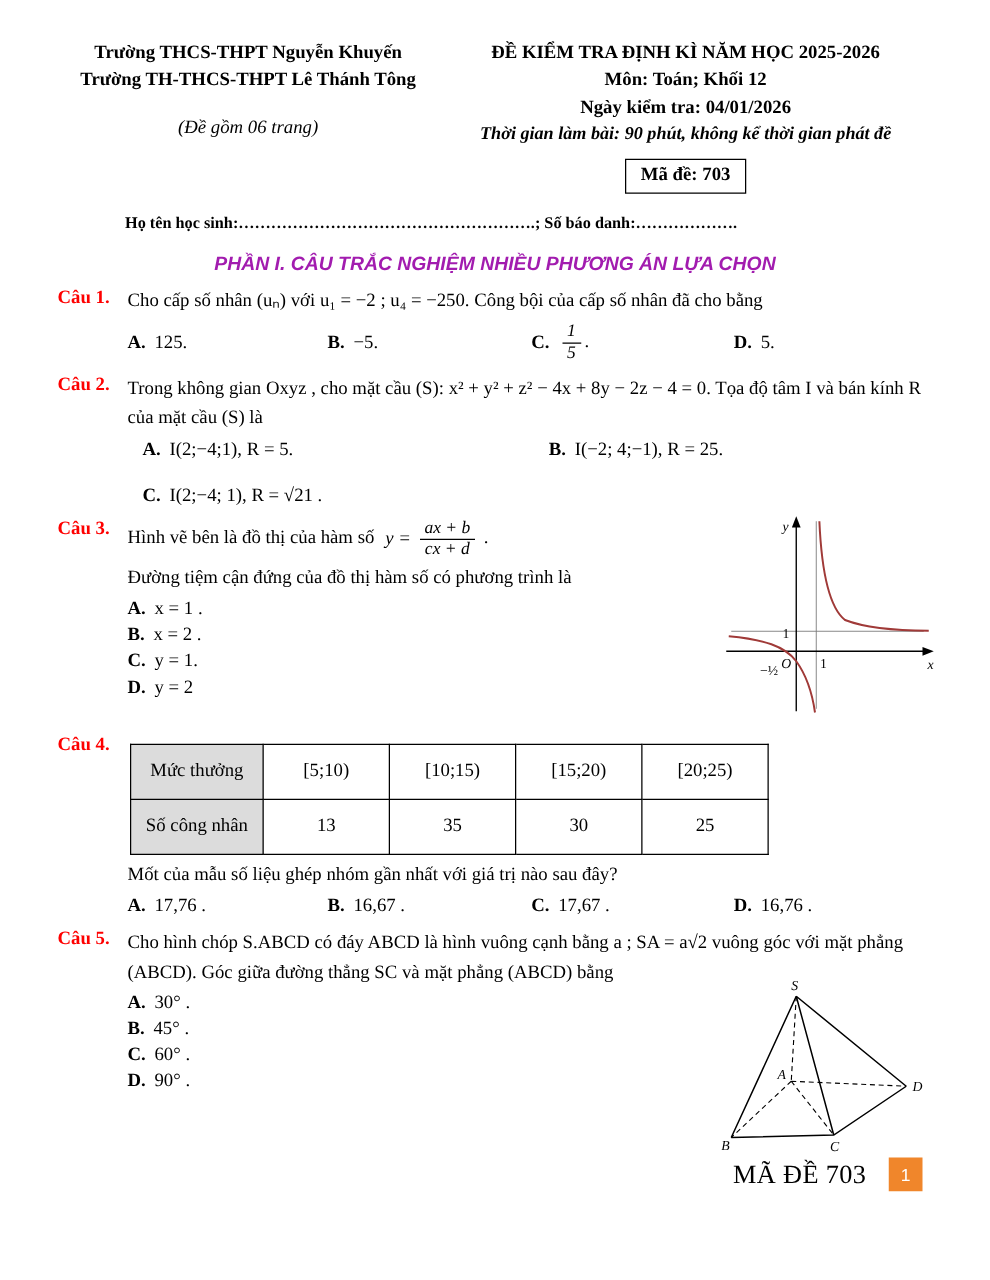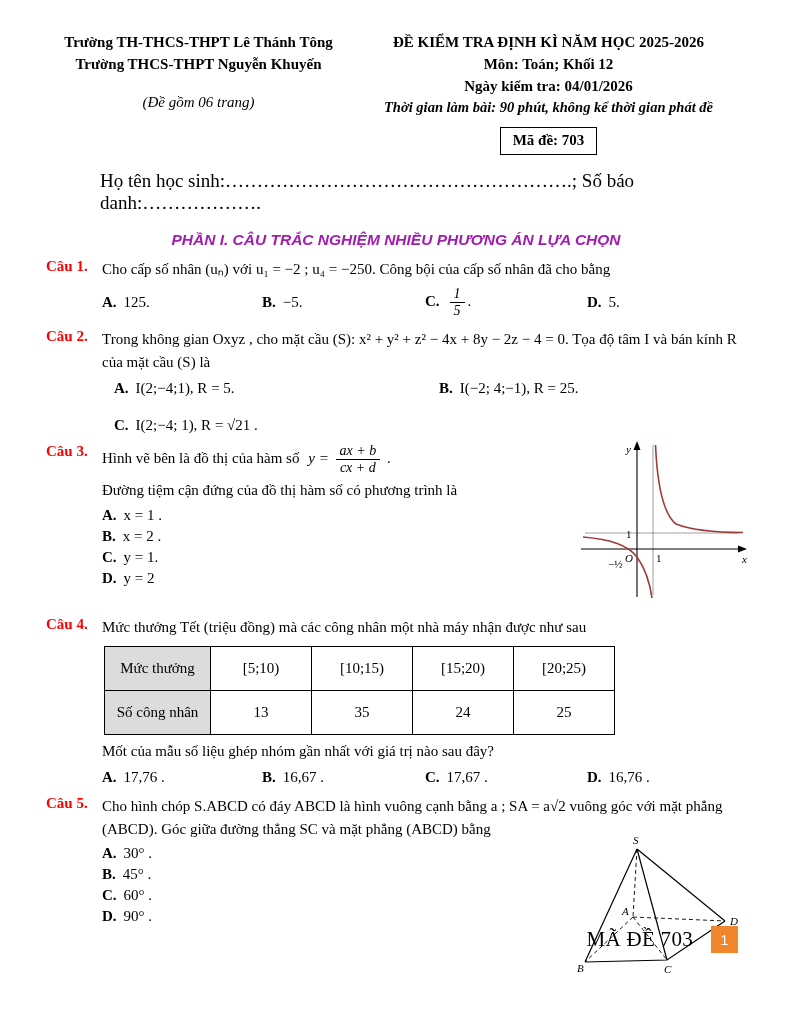--- a/index.html
+++ b/index.html
@@ -17,21 +17,21 @@
   .hdr { display: flex; }
   .hdr-left { width: 305px; text-align: center; line-height: 1.45; }
   .school { font-weight: bold; }
   .pages-note { font-style: italic; margin-top: 16px; }
   .hdr-right { flex: 1; text-align: center; line-height: 1.45; }
   .hdr-bold { font-weight: bold; }
   .duration { font-style: italic; font-weight: bold; font-size: 14.5px; }
   .code-box-wrap { margin-top: 9px; }
   .code-box { display: inline-block; border: 1.6px solid #000; padding: 2px 12px; font-weight: bold; }
 
-  .student-line { font-weight: normal; margin: 15px 0 0 54px; font-size: 19px; }
+  .student-line { font-weight: bold; margin: 15px 0 0 54px; font-size: 13px; }
 
   .section-title {
     text-align: center; margin-top: 17px;
     color: #a21caf; font-family: "Liberation Sans", sans-serif;
     font-weight: bold; font-style: italic; font-size: 15.5px;
   }
 
   
   .q { display: flex; margin-top: 9px; }
   .q-label { flex: 0 0 56px; font-weight: bold; color: #fe0000; }
@@ -78,22 +78,22 @@
     font-family: "Liberation Sans", sans-serif; font-size: 14px;
   }
 </style>
 </head>
 <body>
 
 <div class="page">
 
   <div class="hdr">
     <div class="hdr-left">
+      <div class="school">Trường THCS-THPT Nguyễn Khuyến</div>
       <div class="school">Trường TH-THCS-THPT Lê Thánh Tông</div>
-      <div class="school">Trường THCS-THPT Nguyễn Khuyến</div>
       <div class="pages-note">(Đề gồm 06 trang)</div>
     </div>
     <div class="hdr-right">
       <div class="hdr-bold">ĐỀ KIỂM TRA ĐỊNH KÌ NĂM HỌC 2025-2026</div>
       <div class="hdr-bold">Môn: Toán; Khối 12</div>
       <div class="hdr-bold">Ngày kiểm tra: 04/01/2026</div>
       <div class="duration">Thời gian làm bài: 90 phút, không kể thời gian phát đề</div>
       <div class="code-box-wrap">
         <span class="code-box">Mã đề: 703</span>
       </div>
@@ -166,35 +166,34 @@
         <text class="gl" x="81" y="125">1</text>
         <text class="gl" x="51" y="101">1</text>
         <text class="gl" x="33" y="131">−½</text>
       </svg>
     </div>
   </div>
 
   <div class="q">
     <div class="q-label">Câu 4.</div>
     <div class="q-body">
-      <div class="q-text">Mức thưởng Tết (triệu đồng) mà các công nhân một nhà máy nhận được như sau</div>
       <table class="reward-table">
         <tbody>
           <tr>
             <td class="rt-h">Mức thưởng</td>
             <td class="rt-c">[5;10)</td>
             <td class="rt-c">[10;15)</td>
             <td class="rt-c">[15;20)</td>
             <td class="rt-c">[20;25)</td>
           </tr>
           <tr>
             <td class="rt-h">Số công nhân</td>
             <td class="rt-c">13</td>
             <td class="rt-c">35</td>
-            <td class="rt-c">24</td>
+            <td class="rt-c">30</td>
             <td class="rt-c">25</td>
           </tr>
         </tbody>
       </table>
       <div class="q-text">Mốt của mẫu số liệu ghép nhóm gần nhất với giá trị nào sau đây?</div>
       <div class="opts4">
         <span class="opt"><b>A.</b><span>17,76 .</span></span>
         <span class="opt"><b>B.</b><span>16,67 .</span></span>
         <span class="opt"><b>C.</b><span>17,67 .</span></span>
         <span class="opt"><b>D.</b><span>16,76 .</span></span>

